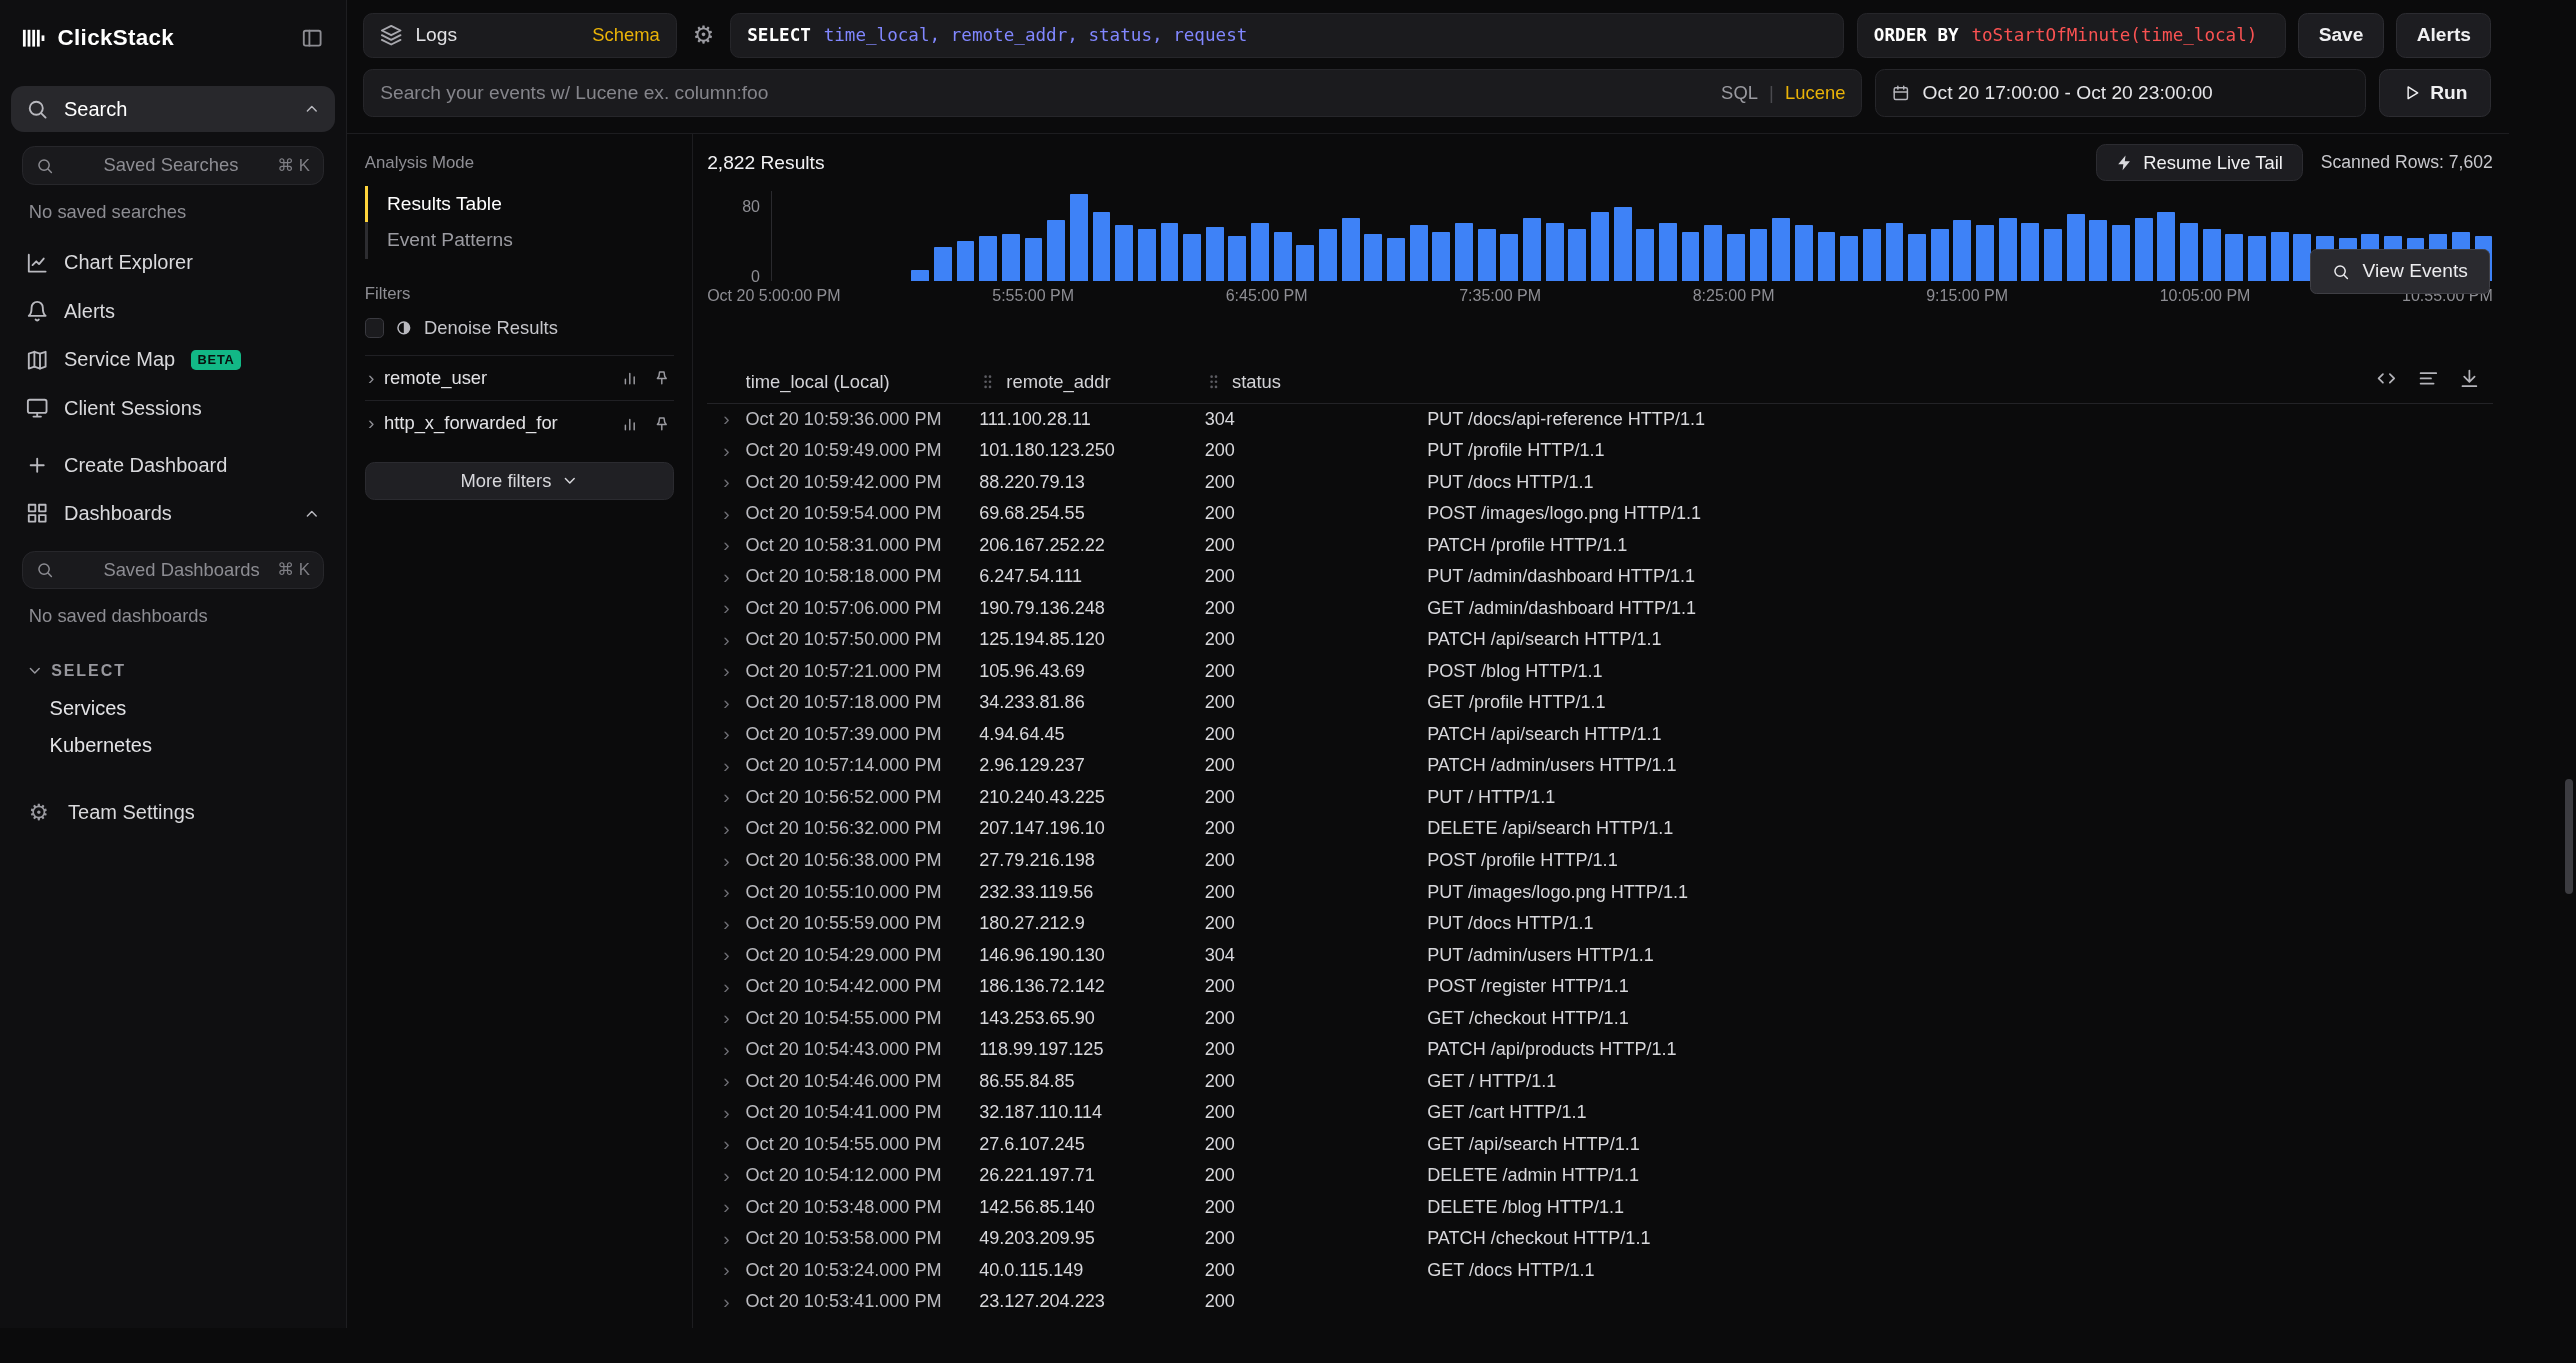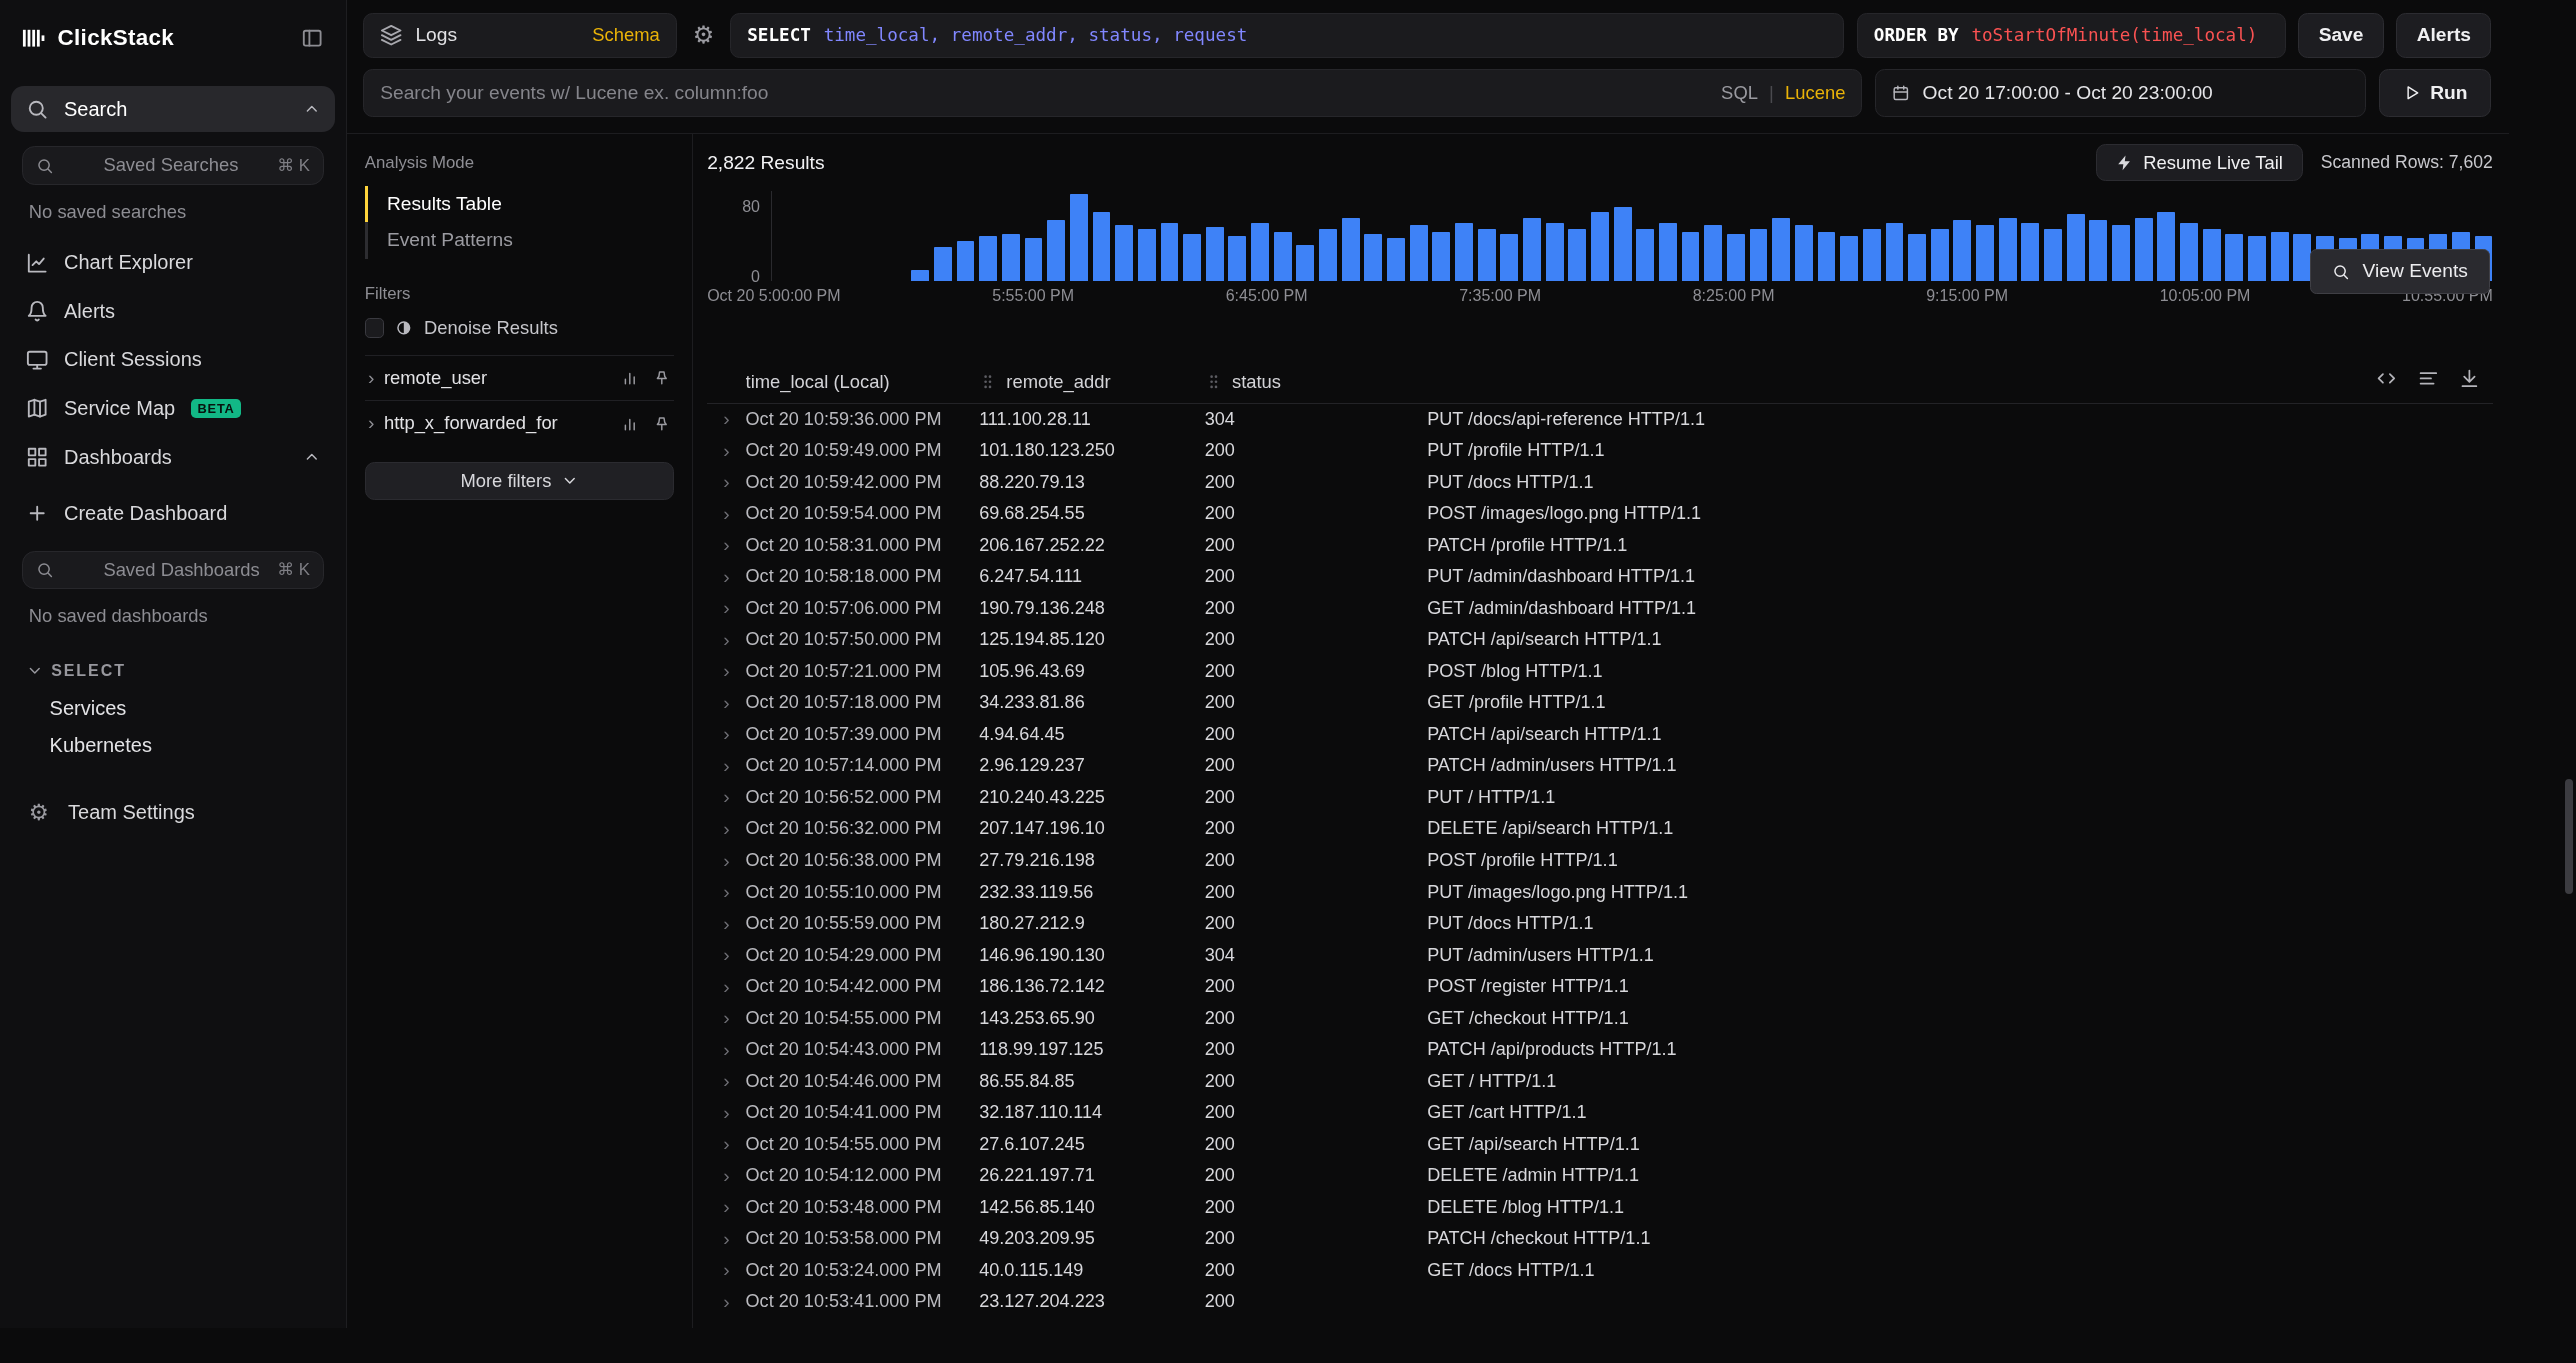--- a/index.html
+++ b/index.html
@@ -165,52 +165,52 @@
     </div>
     <div class="nav-item">
       <svg class="ic" viewBox="0 0 24 24">
           <path d="M18 8a6 6 0 0 0-12 0c0 7-3 9-3 9h18s-3-2-3-9"></path>
           <path d="M13.7 21a2 2 0 0 1-3.4 0"></path>
         </svg>
       <span>Alerts</span>
     </div>
     <div class="nav-item">
       <svg class="ic" viewBox="0 0 24 24">
+          <path d="M9 3 3 5v16l6-2 6 2 6-2V3l-6 2-6-2z"></path>
+          <path d="M9 3v16M15 5v16"></path>
+        </svg>
+      <span>Service Map</span>
+      <span class="badge-beta">BETA</span>
+    </div>
+    <div class="nav-item">
+      <svg class="ic" viewBox="0 0 24 24">
           <rect x="2" y="3" width="20" height="14" rx="2"></rect>
           <path d="M8 21h8M12 17v4"></path>
         </svg>
       <span>Client Sessions</span>
     </div>
-    <div class="nav-item">
+    <div class="nav-item" style="margin-top:6rem">
       <svg class="ic" viewBox="0 0 24 24">
-          <path d="M9 3 3 5v16l6-2 6 2 6-2V3l-6 2-6-2z"></path>
-          <path d="M9 3v16M15 5v16"></path>
-        </svg>
-      <span>Service Map</span>
-      <span class="badge-beta">BETA</span>
-    </div>
+          <path d="M12 5v14M5 12h14"></path>
+        </svg>
+      <span>Create Dashboard</span>
+    </div>
+
     <div class="nav-item">
       <svg class="ic" viewBox="0 0 24 24">
           <rect x="3" y="3" width="7" height="7"></rect>
           <rect x="14" y="3" width="7" height="7"></rect>
           <rect x="3" y="14" width="7" height="7"></rect>
           <rect x="14" y="14" width="7" height="7"></rect>
         </svg>
       <span>Dashboards</span>
       <span class="sp"></span>
       <svg class="ic sm" viewBox="0 0 24 24">
           <path d="M6 15l6-6 6 6"></path>
         </svg>
-    </div>
-
-    <div class="nav-item" style="margin-top:6rem">
-      <svg class="ic" viewBox="0 0 24 24">
-          <path d="M12 5v14M5 12h14"></path>
-        </svg>
-      <span>Create Dashboard</span>
     </div>
 
     <label class="mini-search">
       <svg class="ic sm" viewBox="0 0 24 24">
           <circle cx="11" cy="11" r="7"></circle>
           <path d="M21 21l-4.3-4.3"></path>
         </svg>
       <input placeholder="Saved Dashboards" style="">
       <span class="kbd">⌘ K</span>
     </label>

